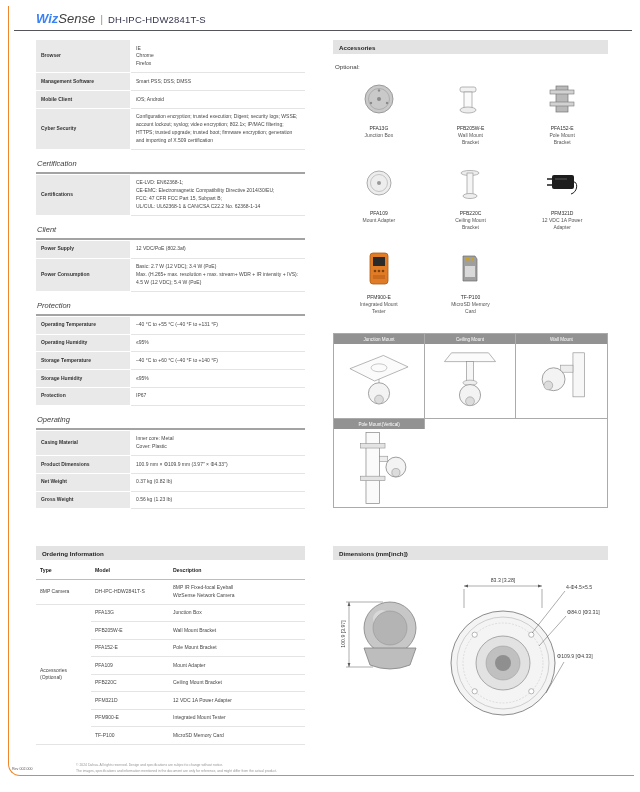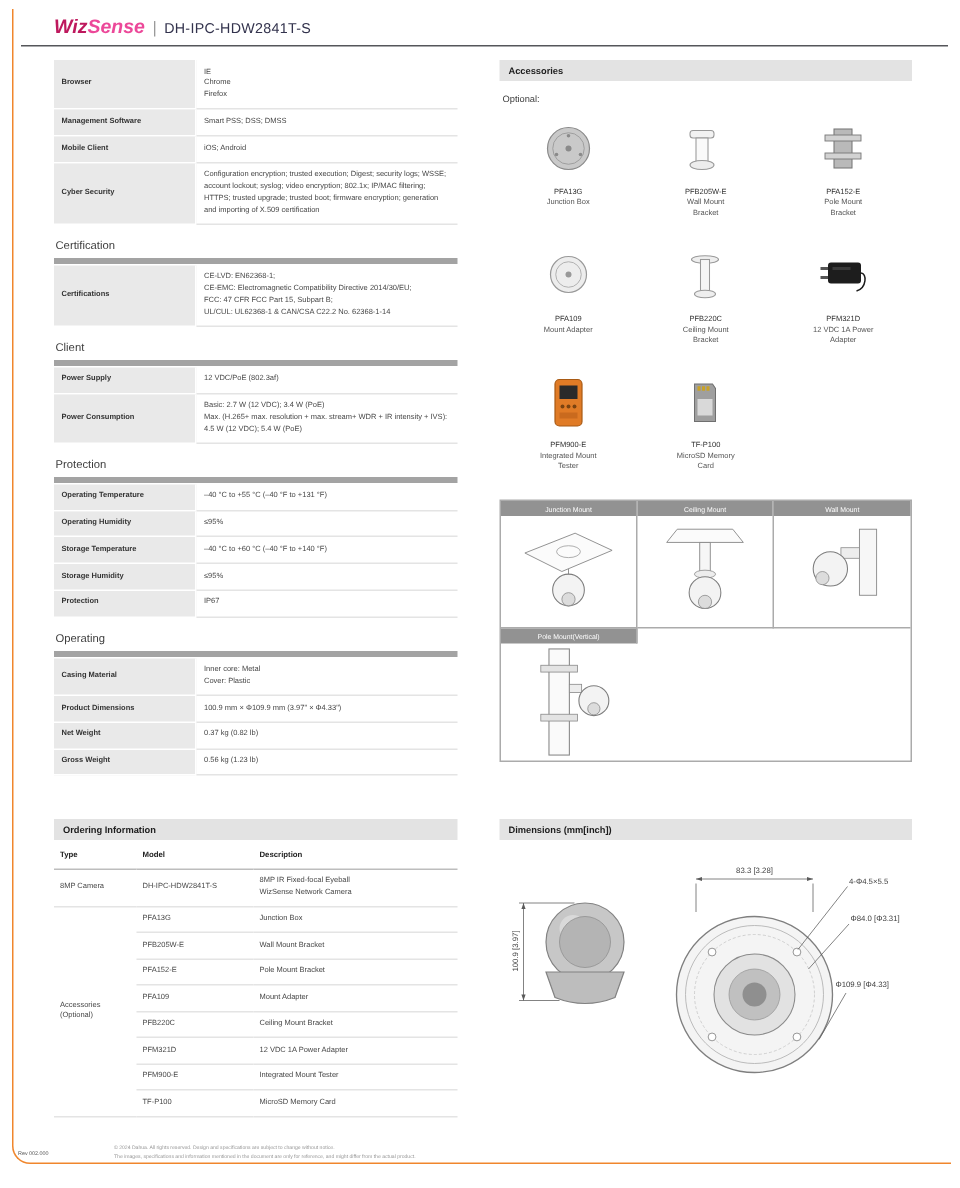--- a/index.html
+++ b/index.html
@@ -7,43 +7,43 @@
   body { font-family:"Liberation Sans","DejaVu Sans",sans-serif; }
   .page { position:relative; width:640px; height:792px; background:#fff; overflow:hidden; }
 
   
   .frame { position:absolute; left:8px; right:6px; top:6px; bottom:16px;
            border-left:1.5px solid #f0862c; border-bottom:1.5px solid #f0862c;
            border-bottom-left-radius:12px; pointer-events:none; }
 
   
   .hdr { position:absolute; left:36px; top:9px; white-space:nowrap; }
-  .logo-wiz { color:#be185d; font-style:italic; font-weight:bold; font-size:13px; }
-  .logo-sense { color:#ec4899; font-style:italic; font-weight:bold; font-size:13px; }
+  .logo-wiz { color:#3b82f6; font-style:italic; font-weight:bold; font-size:13px; }
+  .logo-sense { color:#404040; font-style:italic; font-weight:normal; font-size:13px; }
   .hdr-div { color:#9a9a9a; font-size:11px; margin:0 5px; }
   .hdr-model { color:#33334d; font-size:9.5px; letter-spacing:.2px; }
   .hdr-rule { position:absolute; left:14px; right:8px; top:30px; border-top:1px solid #55565a; }
 
   
   .block-specs      { position:absolute; left:36px;  top:40px;  width:269px; }
   .block-accessories{ position:absolute; left:333px; top:40px;  width:275px; }
   .block-mounts     { position:absolute; left:333px; top:333px; width:275px; }
   .block-ordering   { position:absolute; left:36px;  top:546px; width:269px; }
   .block-dimensions { position:absolute; left:333px; top:546px; width:275px; }
 
   
   .spec { width:100%; border-collapse:separate; border-spacing:0; }
   .spec td { font-size:5px; line-height:1.55; padding:4.5px 5px; vertical-align:middle; }
   .spec .lbl { background:#e9e9e9; width:95px; font-weight:bold; color:#333;
                border-bottom:1px solid #fff; border-right:1px solid #fff; }
   .spec .val { color:#474747; border-bottom:1px solid #e4e4e4; }
   .pre { white-space:pre-line; }
 
   .sec-title { font-size:7.5px; color:#3d3d3d; padding:9px 0 4px 1px;
-               border-bottom:4px solid #a3a3a3; margin-bottom:1px; }
+               border-bottom:2px solid #a3a3a3; margin-bottom:1px;font-style:italic; }
 
   .bar { background:#e3e3e3; font-size:6.2px; font-weight:bold; color:#1c1c1c; padding:3.5px 6px; }
 
   
   .order { width:100%; border-collapse:collapse; margin-top:2px; }
   .order td { font-size:5px; color:#474747; padding:4.5px 4px; line-height:1.5;
               border-bottom:1px solid #e4e4e4; vertical-align:middle; }
   .order tr.ohead td { font-weight:bold; color:#222; font-size:5.2px; border-bottom:1px solid #bdbdbd; }
   .order .c1 { width:55px; }
   .order .c2 { width:78px; }

